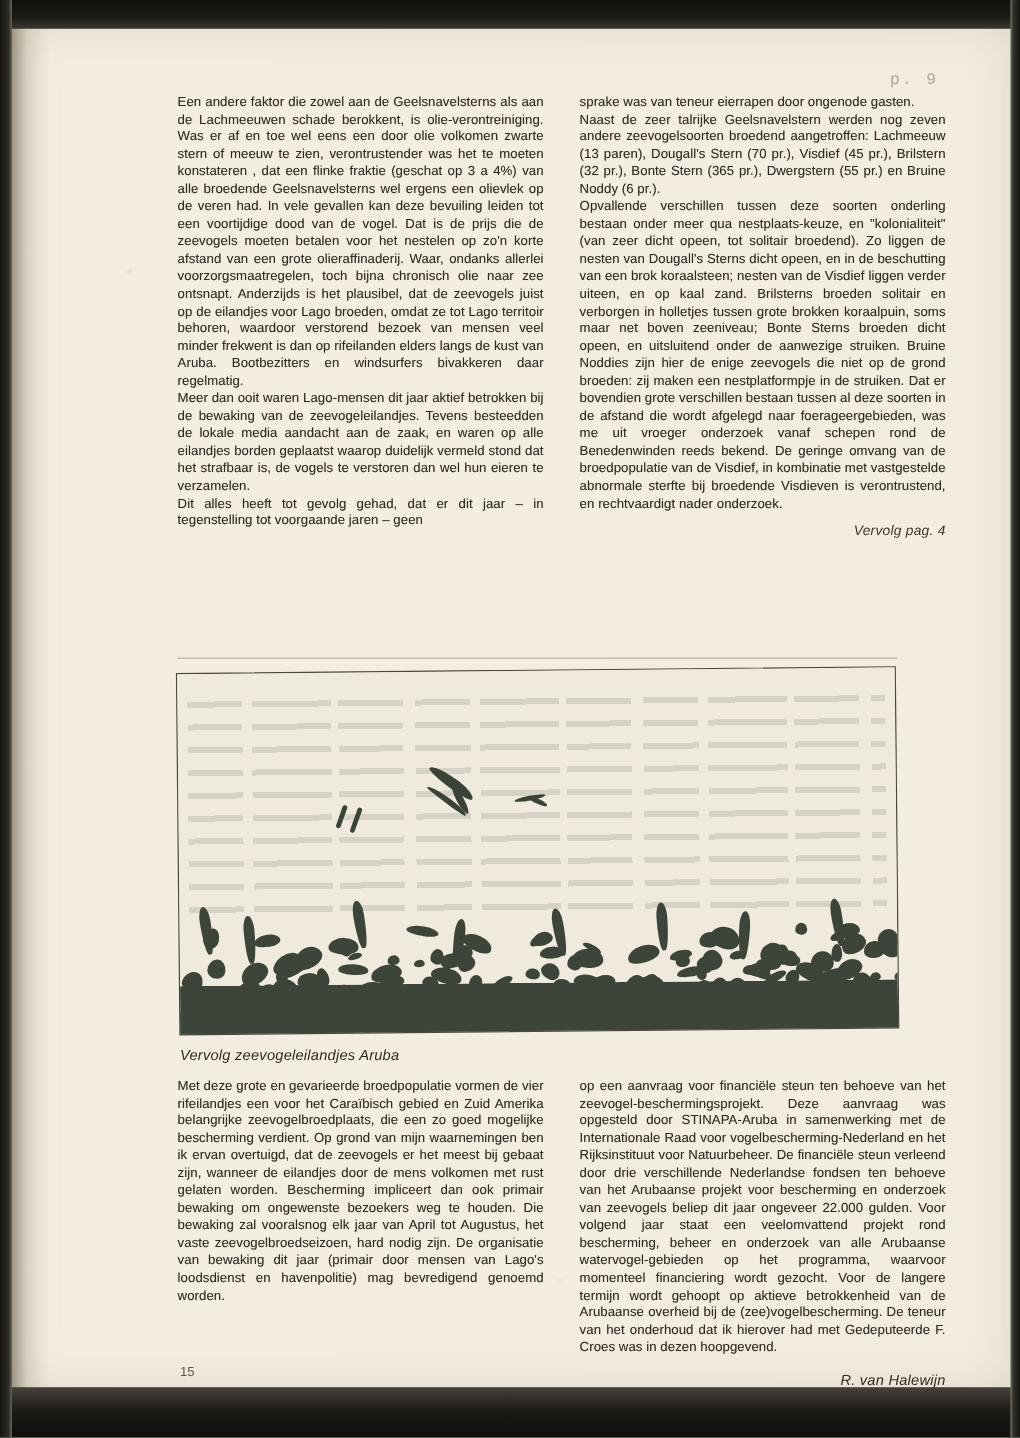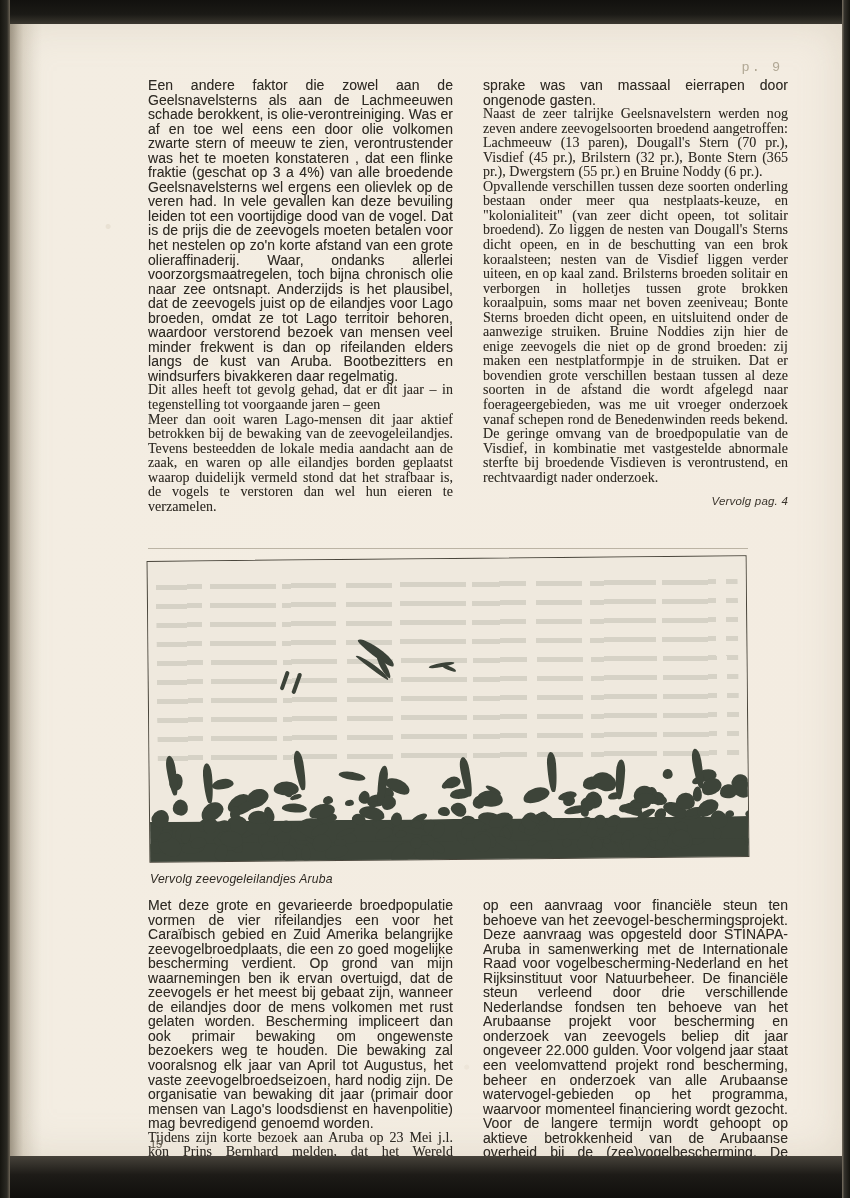--- a/index.html
+++ b/index.html
@@ -99,30 +99,30 @@
     left: 0;
     top: 28px;
     width: 640px;
     display: flex;
     gap: 30px;
   }
   .col { width: 305px; }
 
   p.body {
     margin: 0 0 0 0;
-    font-size: 14px;
+    font-size: 11px;
     line-height: 14.55px;
     text-align: justify;
     color: #2e2a24;
     font-family: "Liberation Sans", sans-serif;
     letter-spacing: .05px;
     
     text-shadow: 0 0 .6px rgba(70,62,50,.35);
   }
-  p.body + p.body { margin-top: 0; font-family: Liberation Serif, serif; }
+  p.body + p.body { margin-top: 0; }
   p.gap { margin-top: 13px; }
 
   .cont-note {
     margin-top: 10px;
     font-style: italic;
     font-size: 11.5px;
     text-align: right;
     color: #3a342c;
     letter-spacing: .2px;
   }
@@ -314,26 +314,26 @@
     <div id="grain"></div>
 
     <div id="content">
 
       <div class="folio">p. 9</div>
 
       <div class="cols">
 
         <div class="col">
           <p class="body">Een andere faktor die zowel aan de Geelsnavelsterns als aan de Lachmeeuwen schade berokkent, is olie-verontreiniging. Was er af en toe wel eens een door olie volkomen zwarte stern of meeuw te zien, verontrustender was het te moeten konstateren , dat een flinke fraktie (geschat op 3 a 4%) van alle broedende Geelsnavelsterns wel ergens een olievlek op de veren had. In vele gevallen kan deze bevuiling leiden tot een voortijdige dood van de vogel. Dat is de prijs die de zeevogels moeten betalen voor het nestelen op zo'n korte afstand van een grote olieraffinaderij. Waar, ondanks allerlei voorzorgsmaatregelen, toch bijna chronisch olie naar zee ontsnapt. Anderzijds is het plausibel, dat de zeevogels juist op de eilandjes voor Lago broeden, omdat ze tot Lago territoir behoren, waardoor verstorend bezoek van mensen veel minder frekwent is dan op rifeilanden elders langs de kust van Aruba. Bootbezitters en windsurfers bivakkeren daar regelmatig.</p>
+          <p class="body gap">Meer dan ooit waren Lago-mensen dit jaar aktief betrokken bij de bewaking van de zeevogeleilandjes. Tevens besteedden de lokale media aandacht aan de zaak, en waren op alle eilandjes borden geplaatst waarop duidelijk vermeld stond dat het strafbaar is, de vogels te verstoren dan wel hun eieren te verzamelen.</p>
           <p class="body">Dit alles heeft tot gevolg gehad, dat er dit jaar – in tegenstelling tot voorgaande jaren – geen</p>
-          <p class="body gap">Meer dan ooit waren Lago-mensen dit jaar aktief betrokken bij de bewaking van de zeevogeleilandjes. Tevens besteedden de lokale media aandacht aan de zaak, en waren op alle eilandjes borden geplaatst waarop duidelijk vermeld stond dat het strafbaar is, de vogels te verstoren dan wel hun eieren te verzamelen.</p>
         </div>
 
         <div class="col">
-          <p class="body">sprake was van massaal eierrapen door ongenode gasten.</p>
+          <p class="body">sprake was van teneur eierrapen door ongenode gasten.</p>
           <p class="body">Naast de zeer talrijke Geelsnavelstern werden nog zeven andere zeevogelsoorten broedend aangetroffen: Lachmeeuw (13 paren), Dougall's Stern (70 pr.), Visdief (45 pr.), Brilstern (32 pr.), Bonte Stern (365 pr.), Dwergstern (55 pr.) en Bruine Noddy (6 pr.).</p>
           <p class="body">Opvallende verschillen tussen deze soorten onderling bestaan onder meer qua nestplaats-keuze, en "kolonialiteit" (van zeer dicht opeen, tot solitair broedend). Zo liggen de nesten van Dougall's Sterns dicht opeen, en in de beschutting van een brok koraalsteen; nesten van de Visdief liggen verder uiteen, en op kaal zand. Brilsterns broeden solitair en verborgen in holletjes tussen grote brokken koraalpuin, soms maar net boven zeeniveau; Bonte Sterns broeden dicht opeen, en uitsluitend onder de aanwezige struiken. Bruine Noddies zijn hier de enige zeevogels die niet op de grond broeden: zij maken een nestplatformpje in de struiken. Dat er bovendien grote verschillen bestaan tussen al deze soorten in de afstand die wordt afgelegd naar foerageergebieden, was me uit vroeger onderzoek vanaf schepen rond de Benedenwinden reeds bekend. De geringe omvang van de broedpopulatie van de Visdief, in kombinatie met vastgestelde abnormale sterfte bij broedende Visdieven is verontrustend, en rechtvaardigt nader onderzoek.</p>
           <div class="cont-note">Vervolg pag. 4</div>
         </div>
 
       </div>
 
       <div class="rule"></div>
 
       <div id="photo-wrap">
@@ -552,21 +552,20 @@
             </div>
         </div>
       </div>
 
       <div id="caption">Vervolg zeevogeleilandjes Aruba</div>
 
       <div id="bottom-cols">
 
         <div class="col">
           <p class="body">Met deze grote en gevarieerde broedpopulatie vormen de vier rifeilandjes een voor het Caraïbisch gebied en Zuid Amerika belangrijke zeevogelbroedplaats, die een zo goed mogelijke bescherming verdient. Op grond van mijn waarnemingen ben ik ervan overtuigd, dat de zeevogels er het meest bij gebaat zijn, wanneer de eilandjes door de mens volkomen met rust gelaten worden. Bescherming impliceert dan ook primair bewaking om ongewenste bezoekers weg te houden. Die bewaking zal vooralsnog elk jaar van April tot Augustus, het vaste zeevogelbroedseizoen, hard nodig zijn. De organisatie van bewaking dit jaar (primair door mensen van Lago's loodsdienst en havenpolitie) mag bevredigend genoemd worden.</p>
-          <p class="body">Tijdens zijn korte bezoek aan Aruba op 23 Mei j.l. kon Prins Bernhard melden, dat het Wereld Natuurfonds-Nederland positief had gereageerd</p>
         </div>
 
         <div class="col">
           <p class="body">op een aanvraag voor financiële steun ten behoeve van het zeevogel-beschermingsprojekt. Deze aanvraag was opgesteld door STINAPA-Aruba in samenwerking met de Internationale Raad voor vogelbescherming-Nederland en het Rijksinstituut voor Natuurbeheer. De financiële steun verleend door drie verschillende Nederlandse fondsen ten behoeve van het Arubaanse projekt voor bescherming en onderzoek van zeevogels beliep dit jaar ongeveer 22.000 gulden. Voor volgend jaar staat een veelomvattend projekt rond bescherming, beheer en onderzoek van alle Arubaanse watervogel-gebieden op het programma, waarvoor momenteel financiering wordt gezocht. Voor de langere termijn wordt gehoopt op aktieve betrokkenheid van de Arubaanse overheid bij de (zee)vogelbescherming. De teneur van het onderhoud dat ik hierover had met Gedeputeerde F. Croes was in dezen hoopgevend.</p>
           <div class="signature">R. van Halewijn</div>
         </div>
 
       </div>
 
       <div class="page-folio">15</div>

